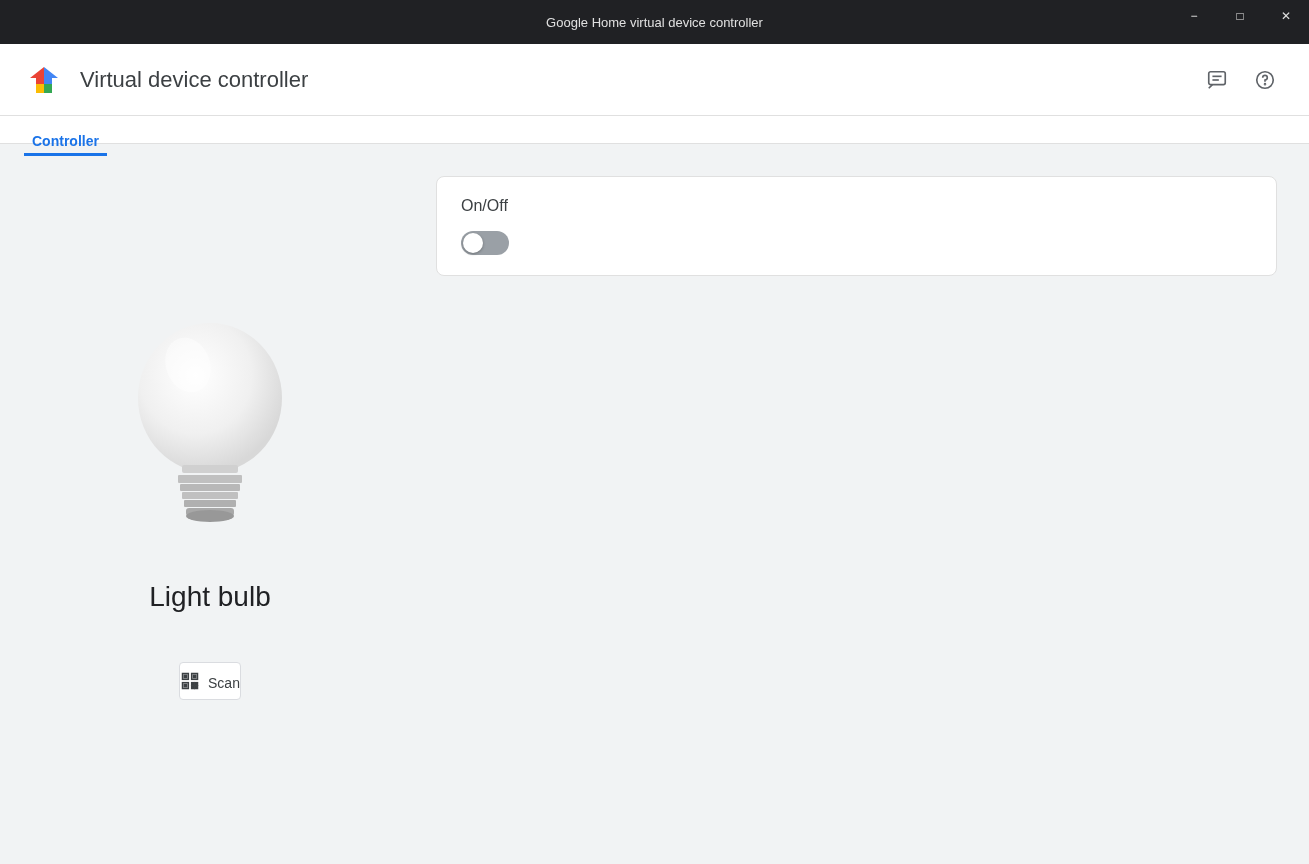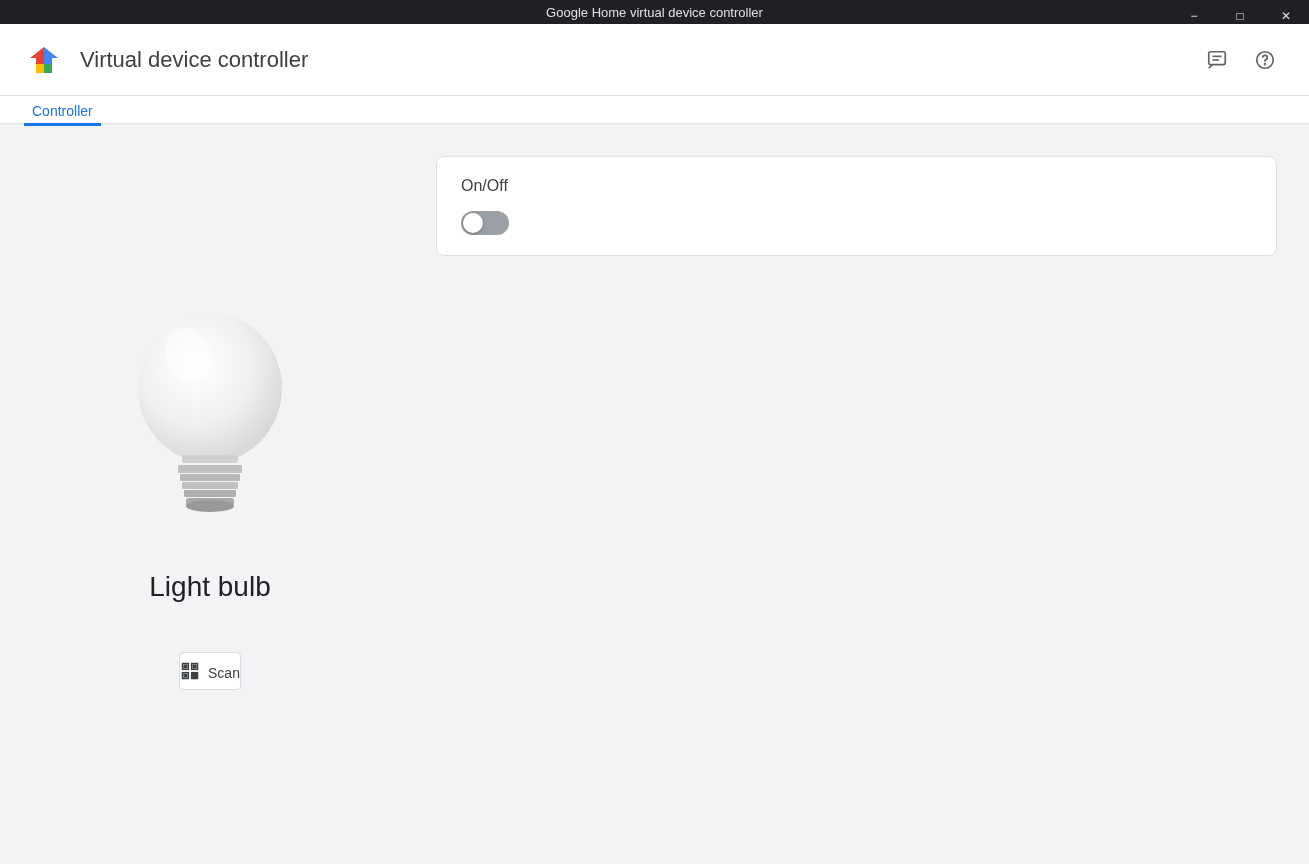--- a/index.html
+++ b/index.html
@@ -10,21 +10,21 @@
       width: 1309px;
       height: 864px;
       overflow: hidden;
       display: flex;
       flex-direction: column;
     }
 
     
     #titlebar {
       background: #202124;
-      height: 24px;
+      height: 44px;
       display: flex;
       align-items: center;
       justify-content: center;
       position: relative;
       flex-shrink: 0;
     }
     #titlebar-title {
       color: #e0e0e0;
       font-size: 13px;
     }
@@ -104,22 +104,22 @@
       flex-shrink: 0;
     }
     .tab {
       padding: 4px 8px;
       margin-right: 24px;
       font-size: 14px;
       color: #5f6368;
       cursor: pointer;
       border-bottom: 2px solid transparent;
       position: relative;
-      top: 3px;
-      font-weight: 400;
+      top: 13px;
+      font-weight: 700;
     }
     .tab.active {
       color: #1a73e8;
       border-bottom: 3px solid #1a73e8;
     }
 
     
     #main-content {
       flex: 1;
       background: #f1f3f4;

